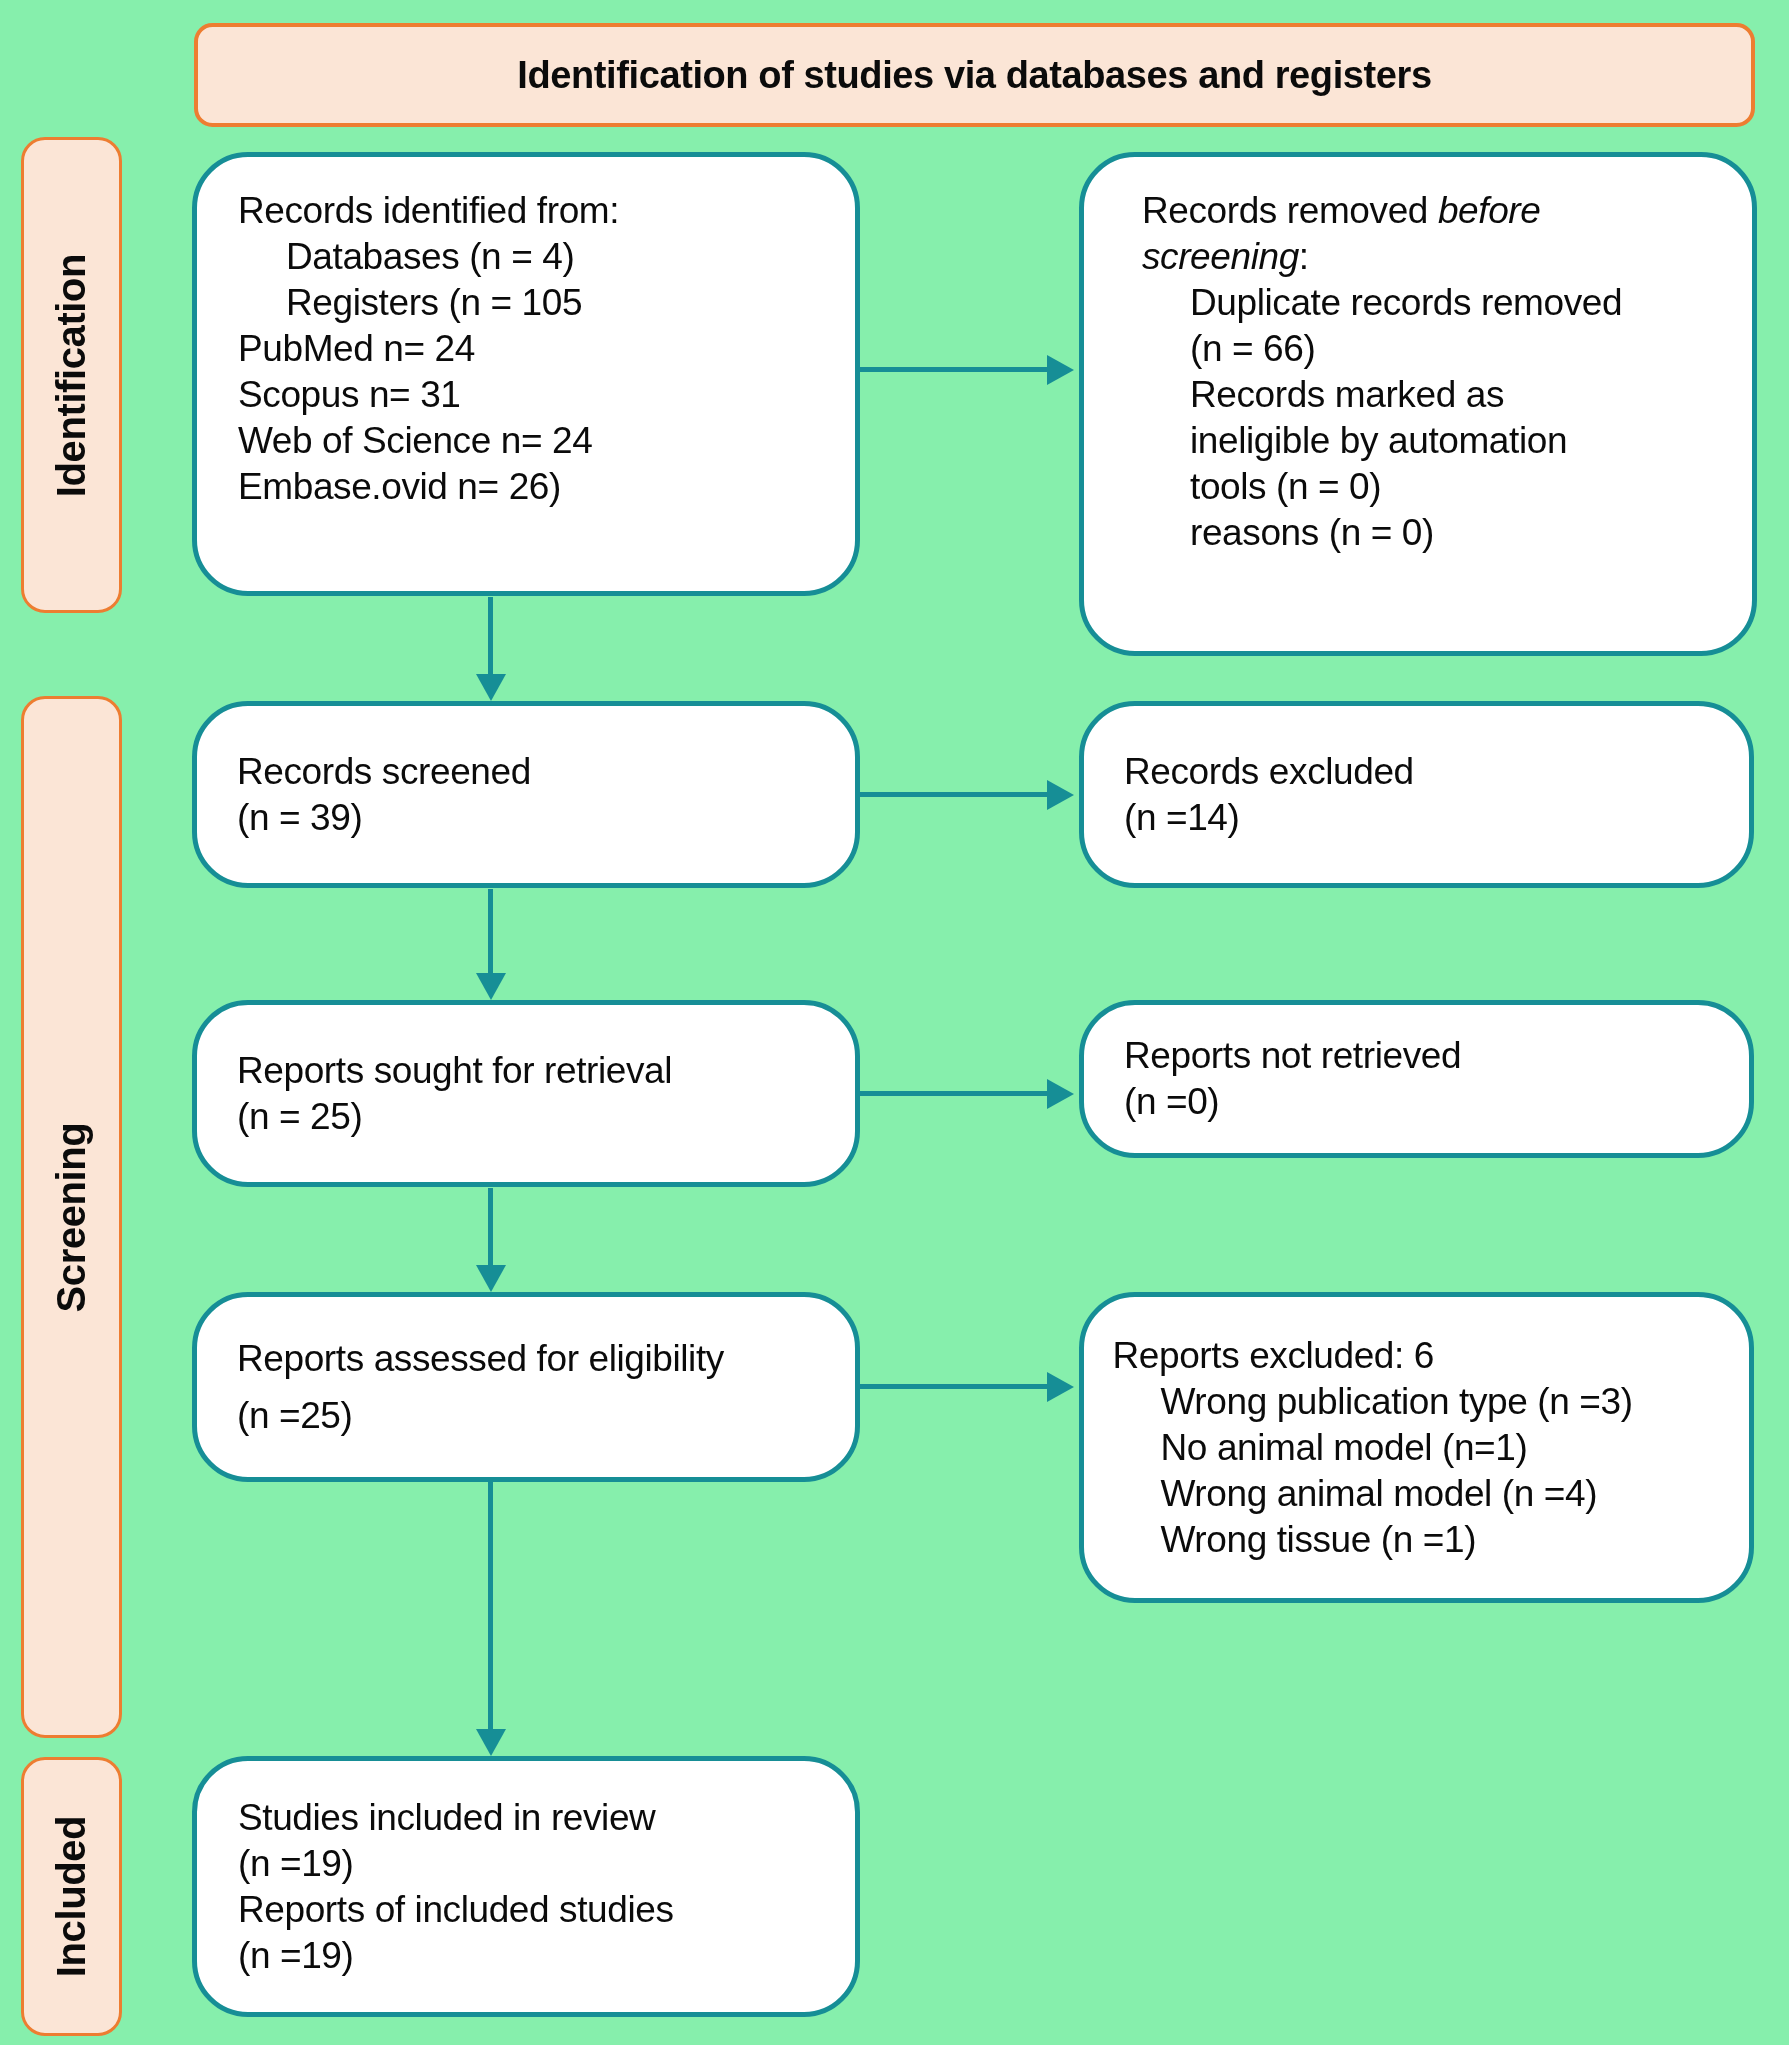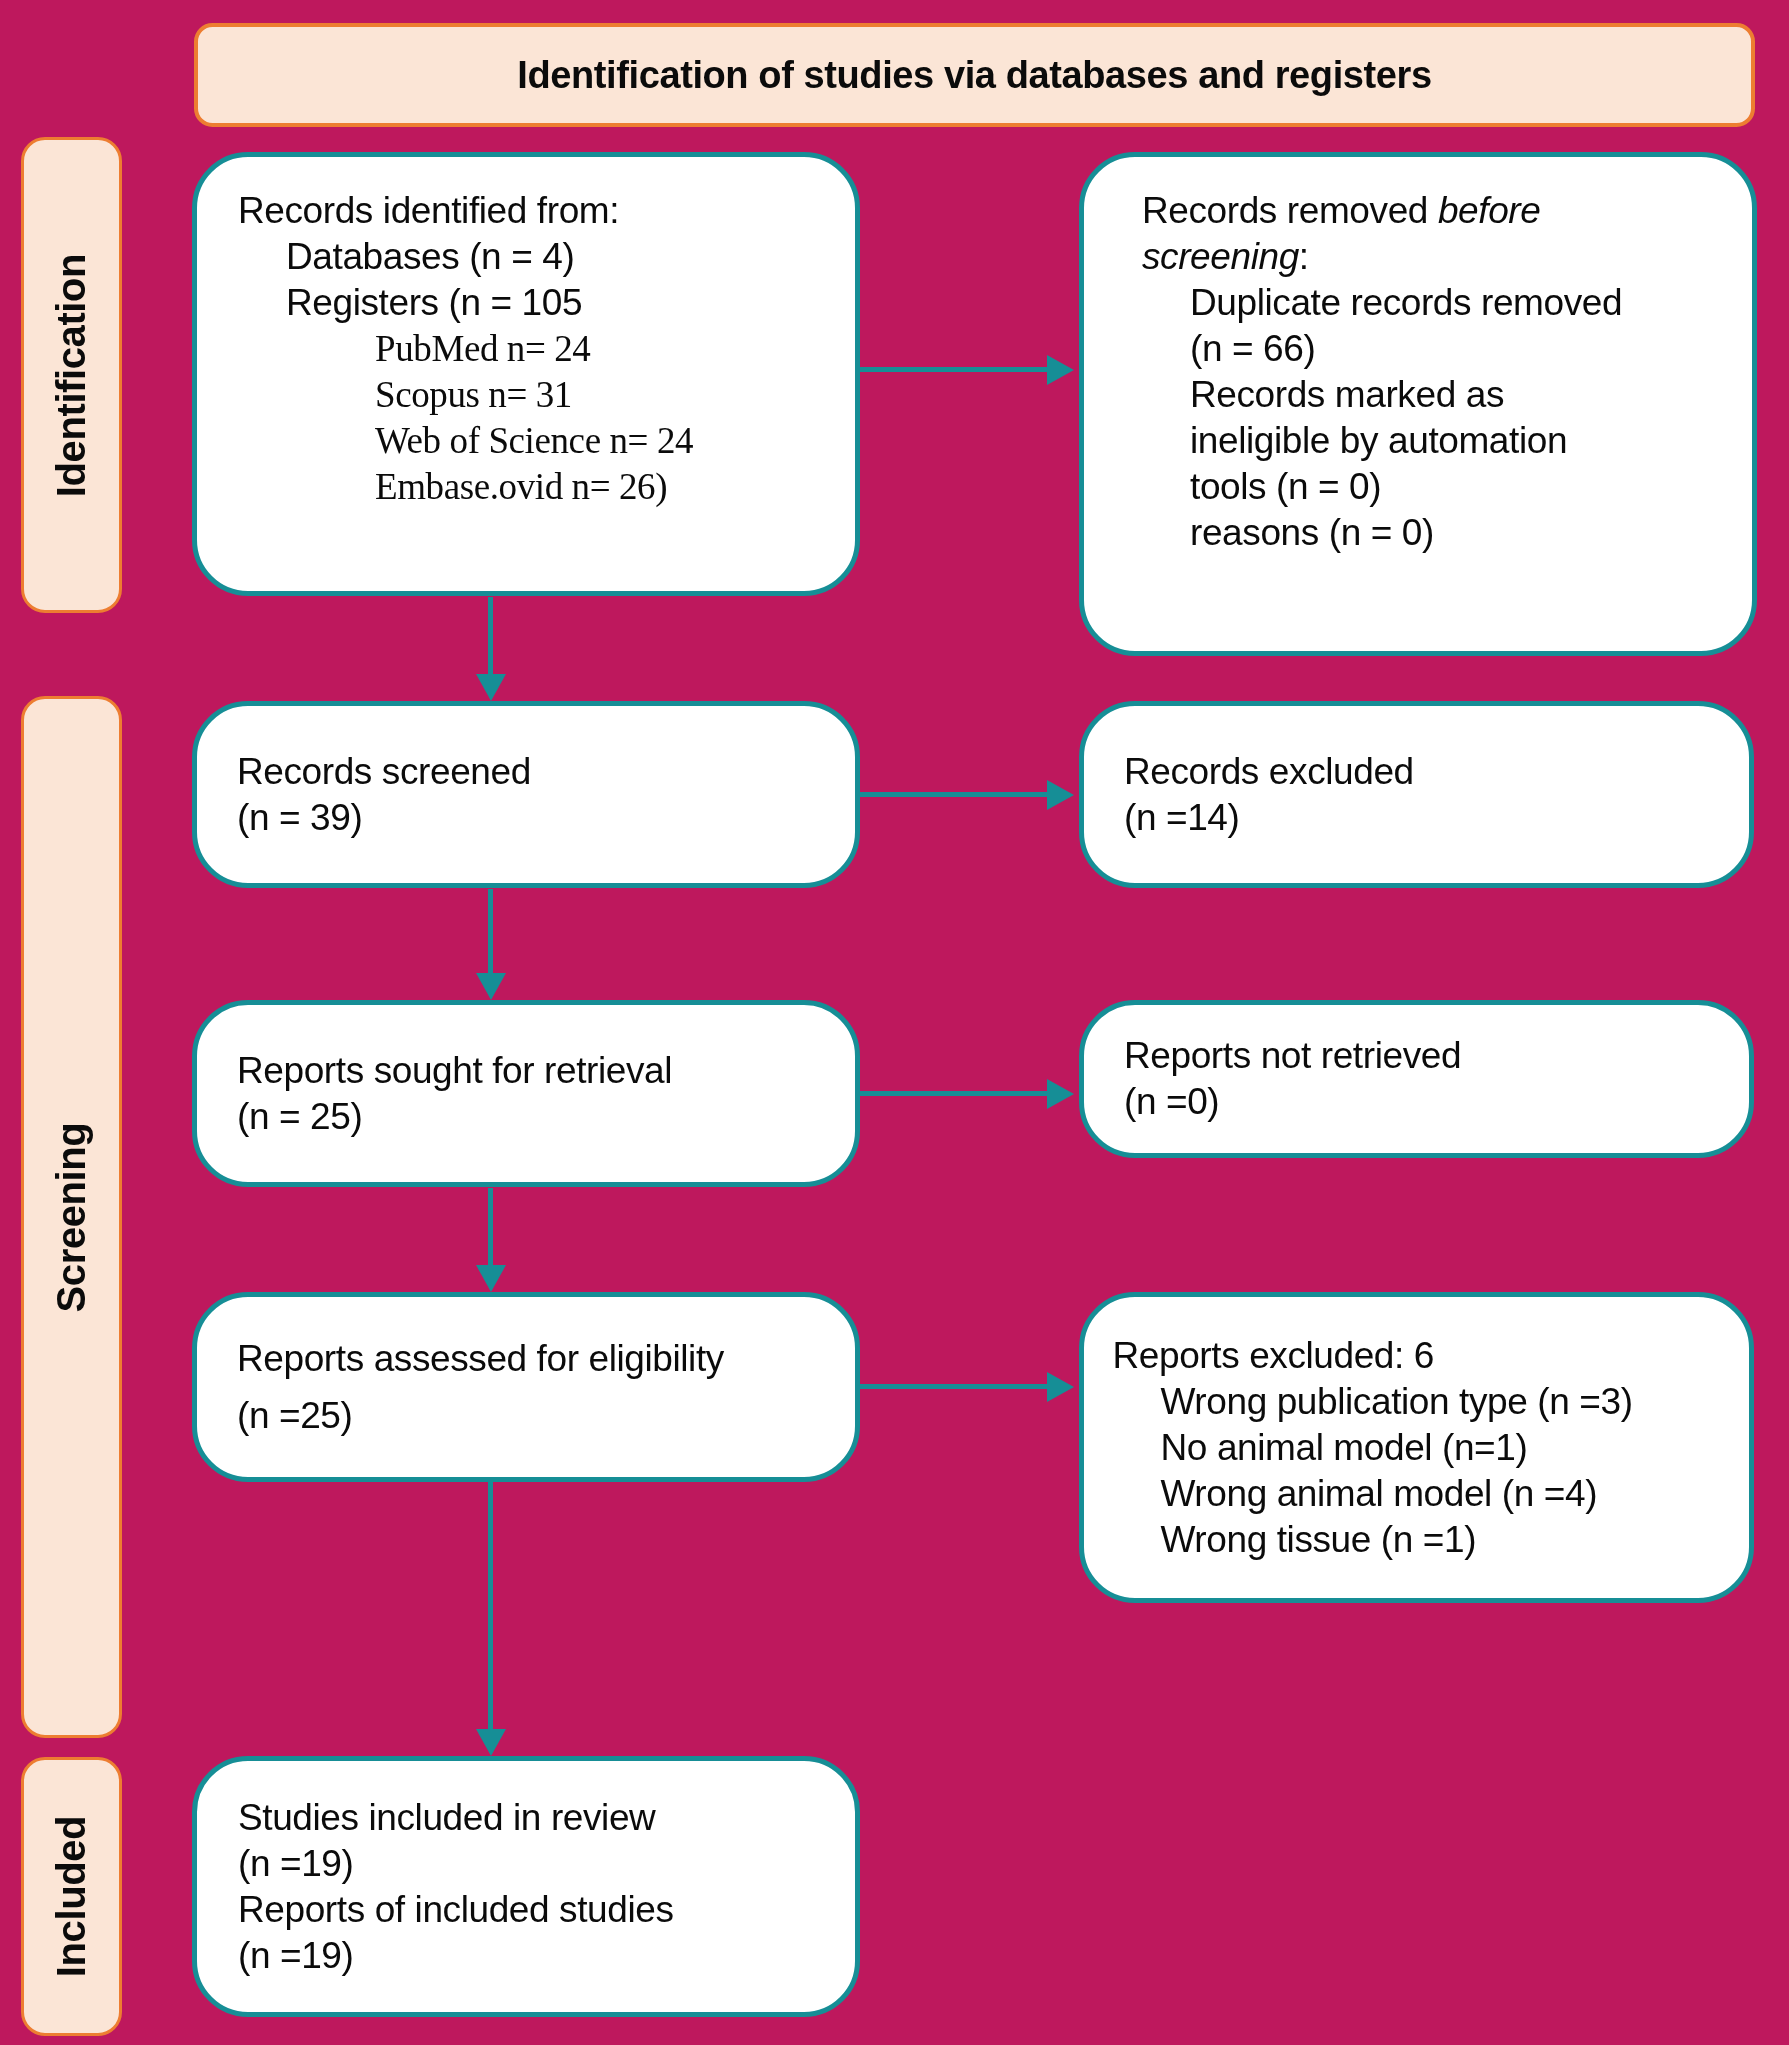--- a/index.html
+++ b/index.html
@@ -1,17 +1,17 @@
 <!DOCTYPE html>
 <html style="font-size:11.4px"><head>
 <meta charset="utf-8">
 <style>
   html,body{margin:0;padding:0;background:#fff;}
   .canvas{
-    position:relative; width:1790px; height:2046px; background:#be185d;
+    position:relative; width:1790px; height:2046px; background:#86efac;
     font-family:"Liberation Sans","DejaVu Sans",sans-serif;
     color:#0b0b0b; overflow:hidden;
   }
   
   .hbox{
     position:absolute; left:194px; top:23px; width:1561px; height:104px;
     background:#FBE5D6; border:4.3px solid #ED7D31; border-radius:18.5px;
     box-sizing:border-box; display:flex; align-items:center; justify-content:center;
     font-weight:bold; font-size:38px; letter-spacing:-0.4px;
   }
@@ -32,21 +32,21 @@
   .fbox{
     position:absolute; background:#ffffff;
     border:5.7px solid #168E96; border-radius:56px;
     box-sizing:border-box; font-size:37px; line-height:46px; letter-spacing:-0.4px;
     display:flex; flex-direction:column;
   }
   .fbox.topalign{justify-content:flex-start;}
   .fbox.midalign{justify-content:center;}
   .line{white-space:nowrap;}
   .ind1{margin-left:48px;}
-  .ind2{margin-left:137px;font-family:Liberation Serif, serif;}
+  .ind2{}
   .it{font-style:italic;}
   #box-identified       {left:192px;  top:152px;  width:668px; height:444px; padding:31px 10px 0 41px;}
   #box-removed          {left:1079px; top:152px;  width:678px; height:504px; padding:31px 10px 0 58px;}
   #box-screened         {left:192px;  top:701px;  width:668px; height:187px; padding:0 10px 0 40px;}
   #box-records-excluded {left:1079px; top:701px;  width:675px; height:187px; padding:0 10px 0 40px;}
   #box-sought           {left:192px;  top:1000px; width:668px; height:187px; padding:0 10px 0 40px;}
   #box-not-retrieved    {left:1079px; top:1000px; width:675px; height:158px; padding:0 10px 0 40px;}
   #box-assessed         {left:192px;  top:1292px; width:668px; height:190px; padding:0 10px 0 40px;gap:11px;}
   #box-reports-excluded {left:1079px; top:1292px; width:675px; height:311px; padding:0 10px 0 28.5px;}
   #box-included         {left:192px;  top:1756px; width:668px; height:261px; padding:0 10px 0 41px;}

